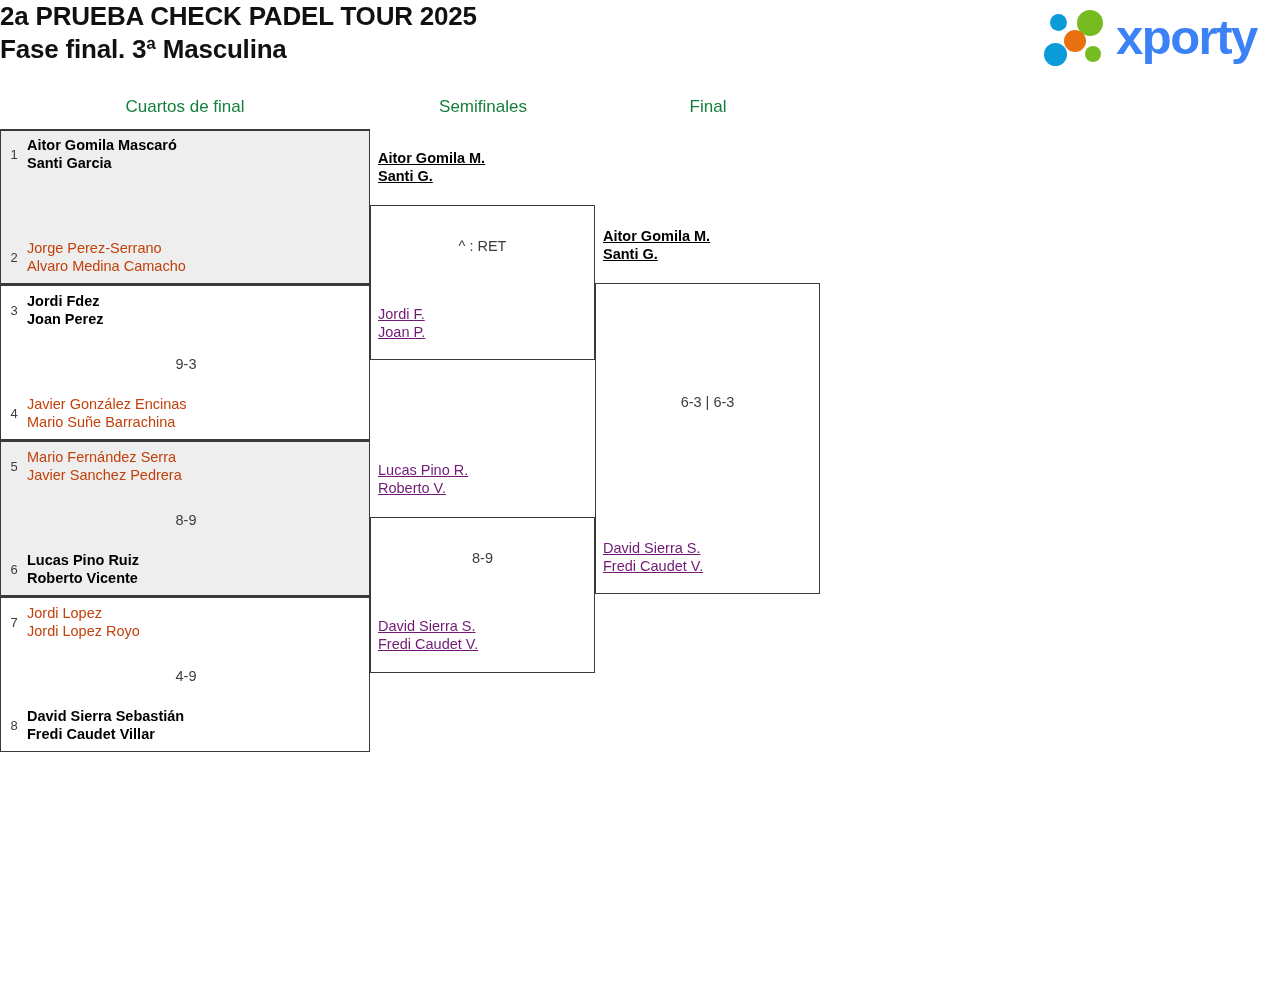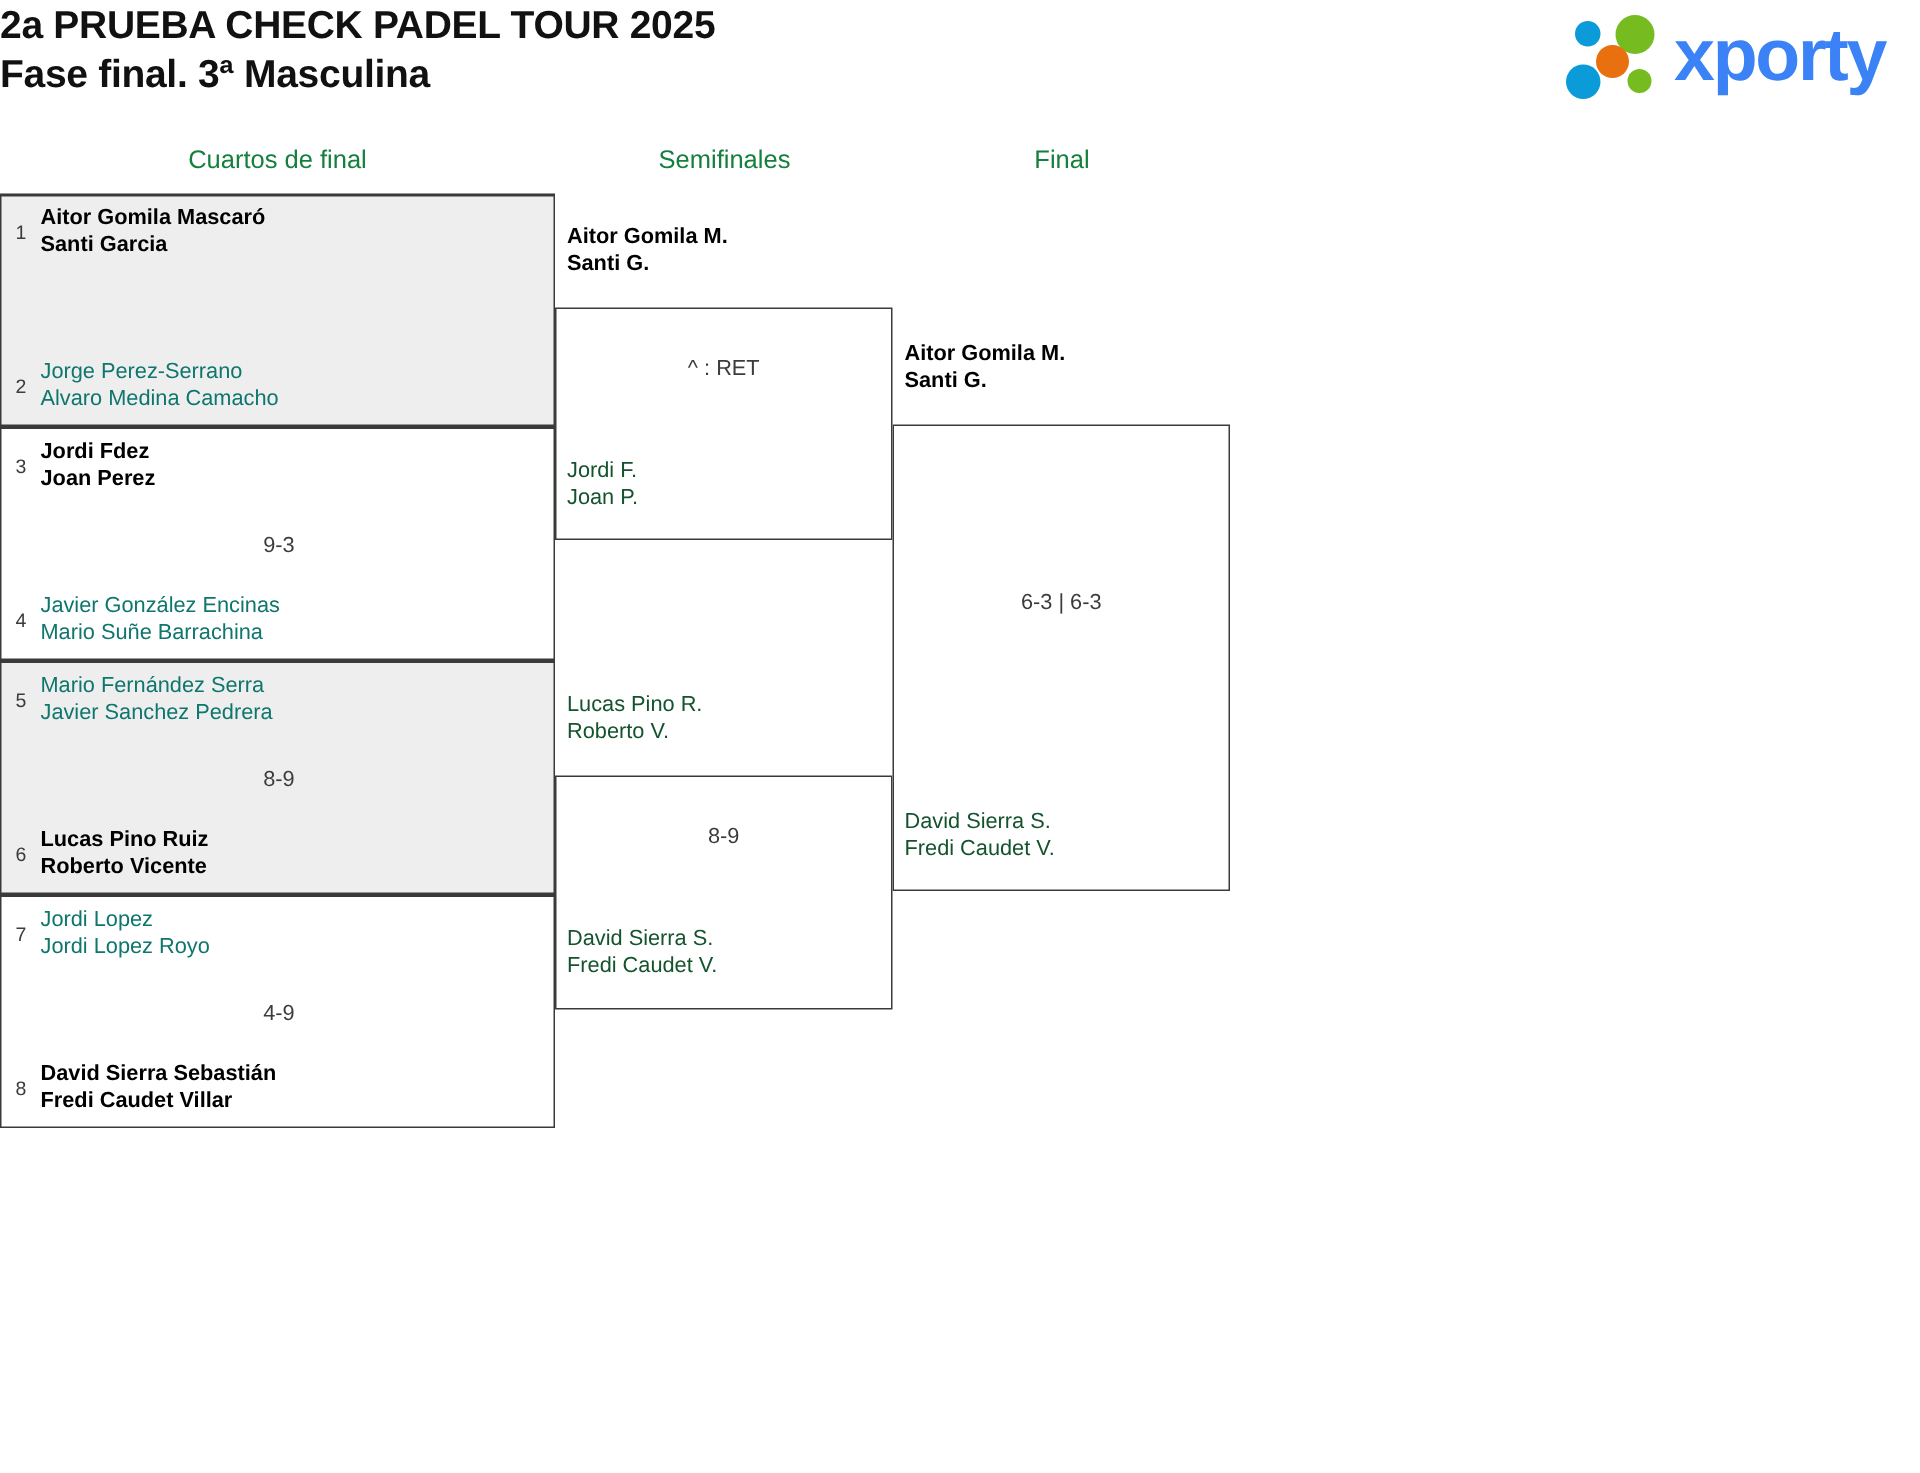--- a/index.html
+++ b/index.html
@@ -48,35 +48,35 @@
 
   .team {
     position: absolute; left: 0; width: 100%;
     display: flex; align-items: flex-start;
   }
   .seed {
     width: 26px; flex: 0 0 26px; text-align: center;
     font-size: 13px; color: #3c3c3c; line-height: 16px;
     padding-top: 11px;
   }
-  .names { font-size: 14.5px; line-height: 18px; color: #0f766e; }
+  .names { font-size: 14.5px; line-height: 18px; color: #c2410c; }
   .names.win { font-weight: bold; color: #000000; }
   .names div { white-space: nowrap; }
 
   .score {
     position: absolute; text-align: center;
     font-size: 14.5px; color: #3c3c3c; line-height: 18px;
   }
 
   
   .later { border: 1px solid #3a3a3a; background: #ffffff; }
 
-  .lteam { position: absolute; font-size: 14.5px; line-height: 18px; color: #14532d; }
+  .lteam { position: absolute; font-size: 14.5px; line-height: 18px; color: #701a75; }
   .lteam.win { font-weight: bold; color: #000000; }
-  .lteam div { white-space: nowrap; }
+  .lteam div { white-space: nowrap; text-decoration: underline; }
 </style>
 </head>
 <body>
 
 <div id="root">
 
   <div class="title-block">
     <div class="title-line">2a PRUEBA CHECK PADEL TOUR 2025</div>
     <div class="title-line">Fase final. 3ª Masculina</div>
   </div>

